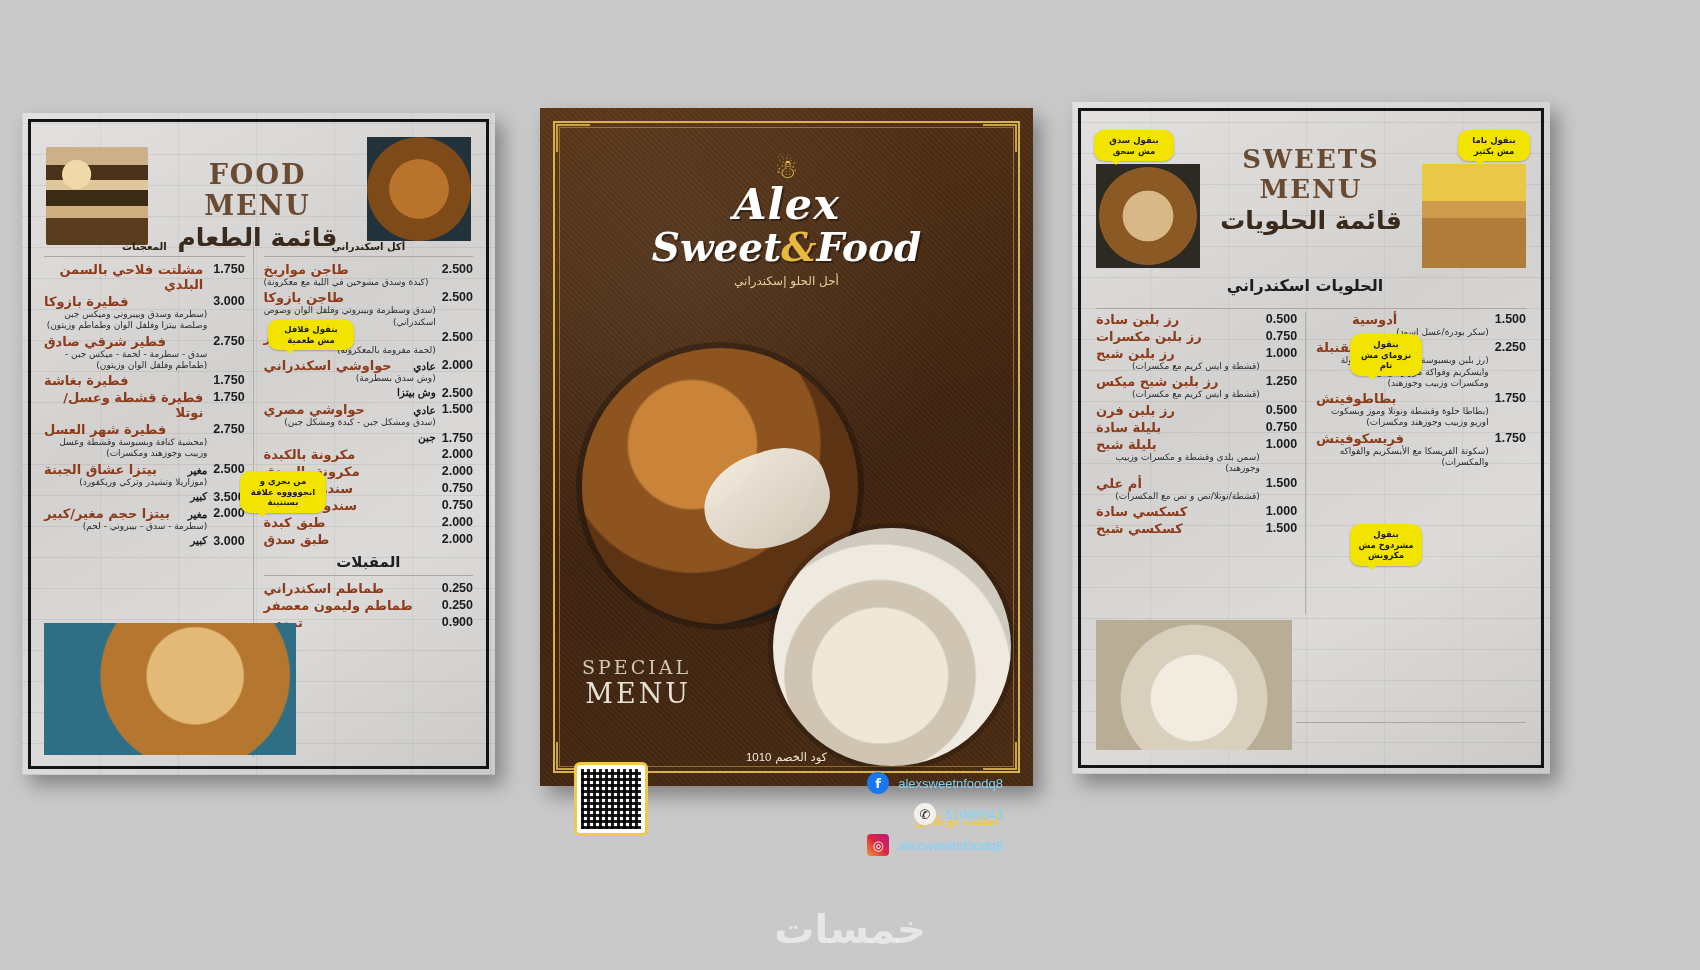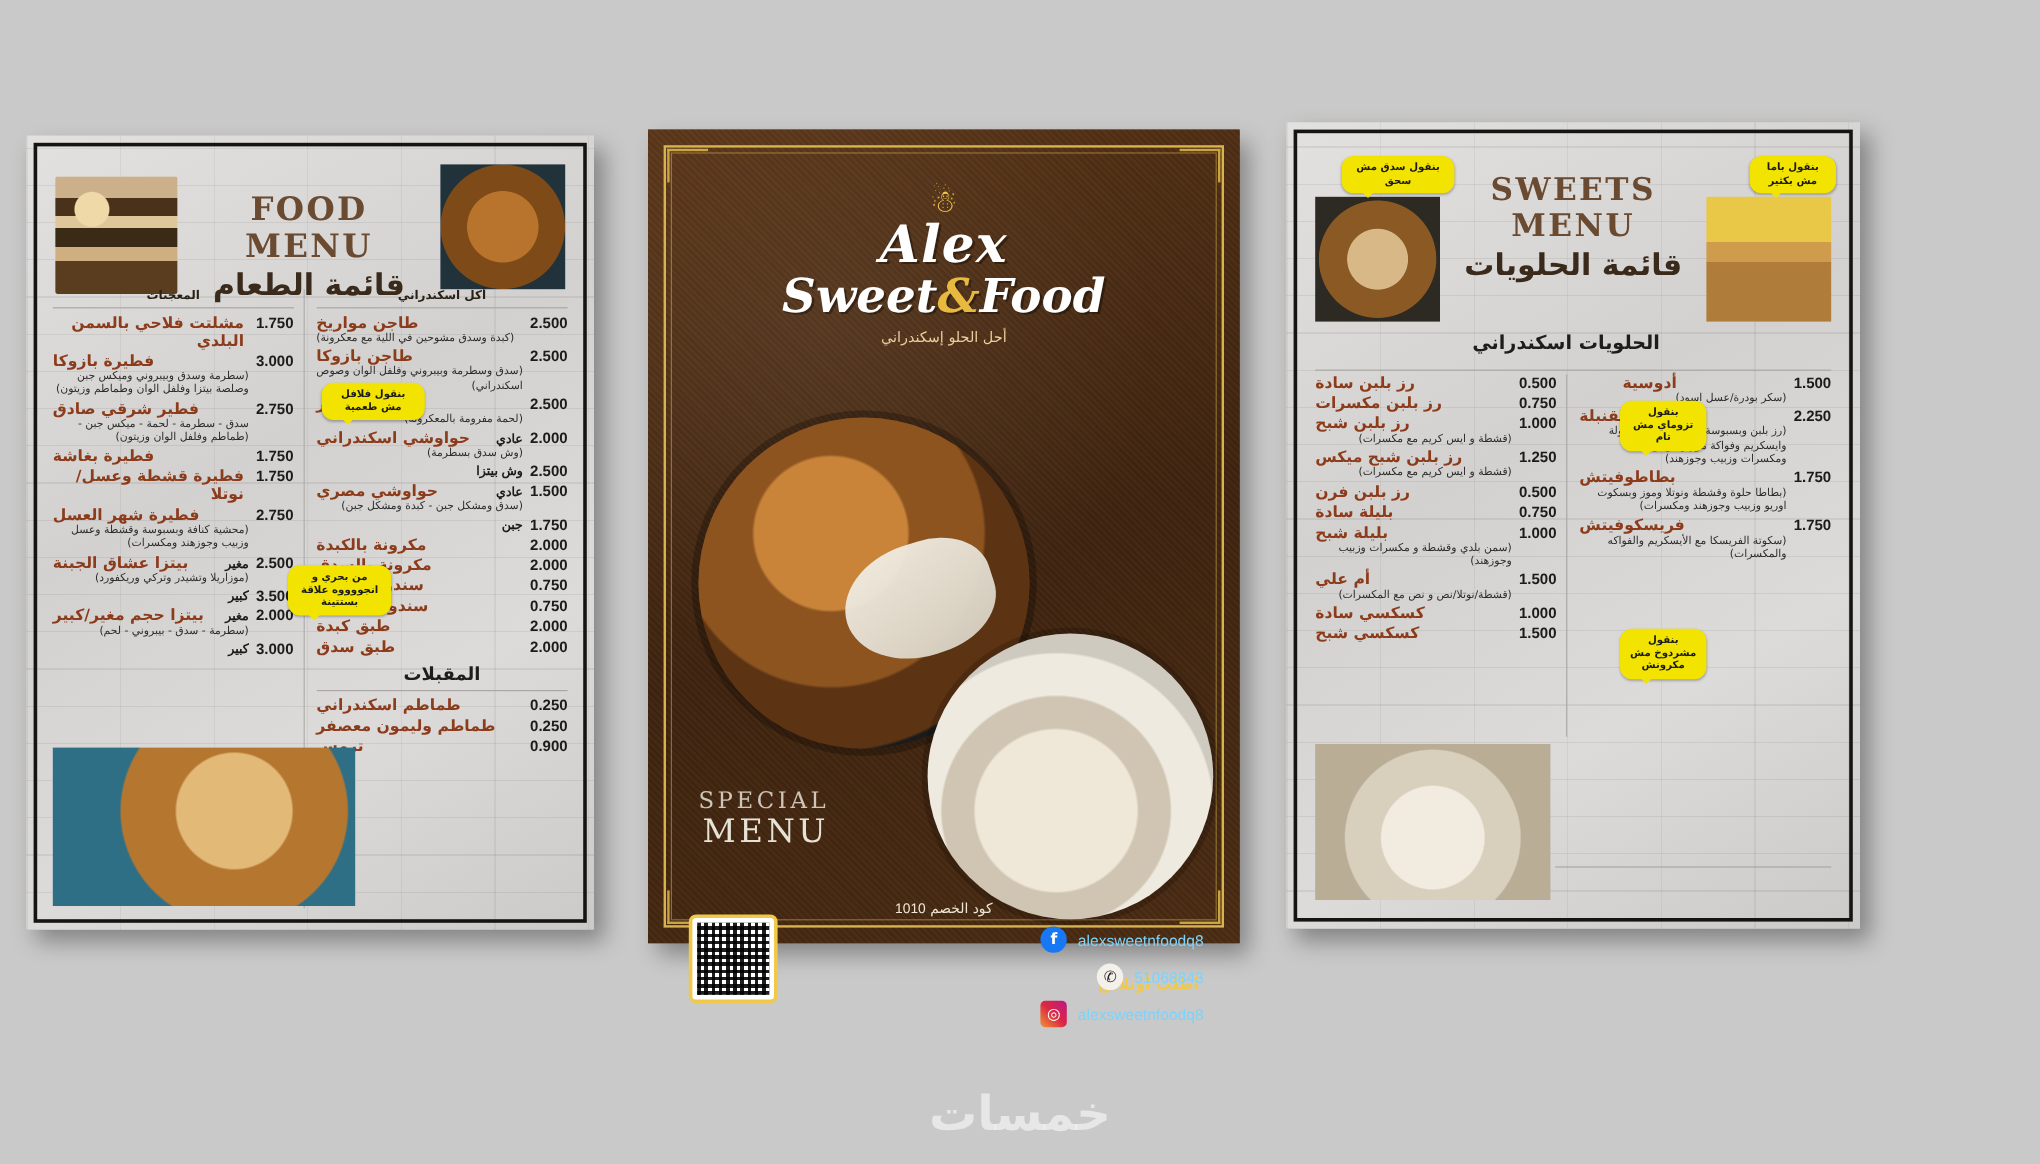--- a/index.html
+++ b/index.html
@@ -686,21 +686,21 @@
                 </div>
               </div>
             </div>
         </div>
       </div>
 
       <div class="photo" style="left:14px; bottom:14px; width:196px; height:130px;
            background:radial-gradient(circle at 50% 60%, #f2ece0 0 34%, #d8cfbd 35% 58%, #b9ad96 59% 100%);"></div>
       <div class="hr" style="position:absolute; right:14px; bottom:36px; width:230px;"></div>
 
-      <div class="bubble" style="left:12px; top:18px; width:94px;margin-left:24px;">بنقول سدق مش سحق</div>
+      <div class="bubble" style="left:12px; top:18px; width:80px;">بنقول سدق مش سحق</div>
       <div class="bubble" style="right:10px; top:18px; width:72px;">بنقول باما مش بكثير</div>
       <div class="bubble" style="right:118px; top:222px; width:72px;">بنقول تزوماي مش تام</div>
       <div class="bubble" style="right:118px; top:412px; width:72px;">بنقول مشردوخ مش مكرونش</div>
     </div>
   </div>
 
   <div class="wm">خمسات</div>
 </div>
 
 </body></html>

